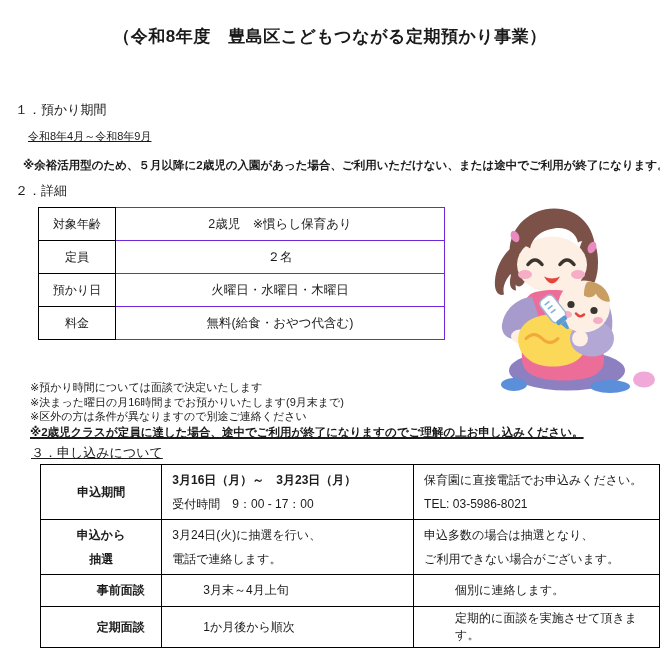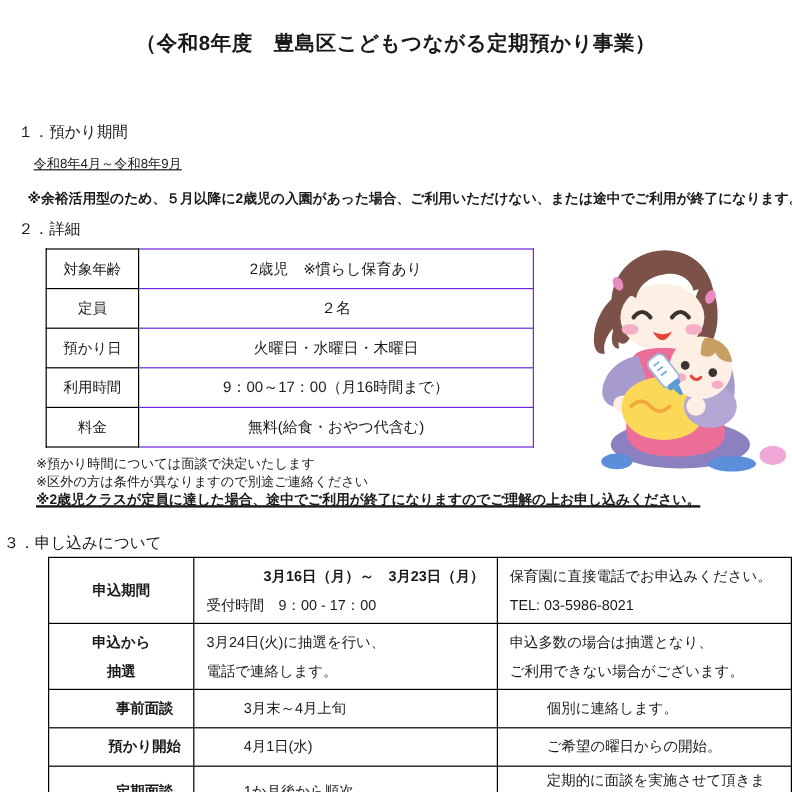--- a/index.html
+++ b/index.html
@@ -25,21 +25,21 @@
   
   .sec-heading { font-size: 13px; }
   .h1 { top: 101px; left: 15px; }
   .period-line { top: 129px; left: 28px; font-size: 11px; text-decoration: underline; }
   .caution-line {
     top: 158px; left: 23px;
     font-size: 11.5px; font-weight: bold;
     white-space: nowrap;
   }
   .h2 { top: 182px; left: 15px; }
-  .h3 { top: 444px; left: 3px; }
+  .h3 { top: 444px; left: 31px; text-decoration: underline; }
 
   
   table { border-collapse: collapse; }
   .t1 {
     top: 207px; left: 38px;
     border: 1.5px solid #000;
   }
   .t1 th {
     width: 72px; height: 32px;
     border: 1px solid #000;
@@ -85,21 +85,21 @@
     font-size: 12px;
     vertical-align: middle;
     padding: 3px 10px;
   }
   .t2 td.mid  { width: 242px; }
   .t2 td.info { width: 232px; }
   .t2 tr.row-tall-1 th, .t2 tr.row-tall-1 td { height: 48px; }
   .t2 tr.row-tall-2 th, .t2 tr.row-tall-2 td { height: 44px; }
   .t2 tr.row-short th, .t2 tr.row-short td { height: 25px; padding-left: 41px; }
   .t2 .line { display: block; line-height: 24px; }
-  .t2 .strong { font-weight: bold; text-align: right; }
+  .t2 .strong { font-weight: bold; }
 
   
   .illus { top: 198px; left: 492px; width: 165px; height: 196px; }
 </style>
 </head>
 <body>
 
 <div class="abs doc-title">
   <div>（令和8年度　豊島区こどもつながる定期預かり事業）</div>
 </div>
@@ -118,32 +118,29 @@
   </tr>
   <tr>
     <th>定員</th>
     <td>２名</td>
   </tr>
   <tr>
     <th>預かり日</th>
     <td>火曜日・水曜日・木曜日</td>
   </tr>
   <tr>
-    <th>利用時間</th>
-    <td>9：00～17：00（月16時間まで）</td>
-  </tr>
-  <tr>
     <th>料金</th>
     <td>無料(給食・おやつ代含む)</td>
   </tr>
 </tbody>
   </table>
 
 <div class="abs notes-block">
   <span class="note-line">※預かり時間については面談で決定いたします</span>
+  <span class="note-line">※決まった曜日の月16時間までお預かりいたします(9月末まで)</span>
   <span class="note-line">※区外の方は条件が異なりますので別途ご連絡ください</span>
   <span class="note-em">※2歳児クラスが定員に達した場合、途中でご利用が終了になりますのでご理解の上お申し込みください。</span>
 </div>
 
 <div class="abs sec-heading h3">３．申し込みについて</div>
 
 <table class="abs t2">
   <tbody>
       <tr class="row-tall-1">
     <th>
@@ -171,25 +168,20 @@
       <span class="line">申込多数の場合は抽選となり、</span>
       <span class="line">ご利用できない場合がございます。</span>
     </td>
   </tr>
   <tr class="row-short">
     <th>事前面談</th>
     <td class="mid">3月末～4月上旬</td>
     <td class="info">個別に連絡します。</td>
   </tr>
   <tr class="row-short">
-    <th>預かり開始</th>
-    <td class="mid">4月1日(水)</td>
-    <td class="info">ご希望の曜日からの開始。</td>
-  </tr>
-  <tr class="row-short">
     <th>定期面談</th>
     <td class="mid">1か月後から順次</td>
     <td class="info">定期的に面談を実施させて頂きます。</td>
   </tr>
 </tbody>
   </table>
 
 <svg class="abs illus" viewBox="0 0 165 195" aria-hidden="true">
 
   <path d="M28,44 C14,50 4,66 3,82 C2,92 6,98 12,96 C10,88 14,80 20,74 C16,84 18,92 24,92 C22,80 28,64 36,56 Z" fill="#7B5148"></path>

